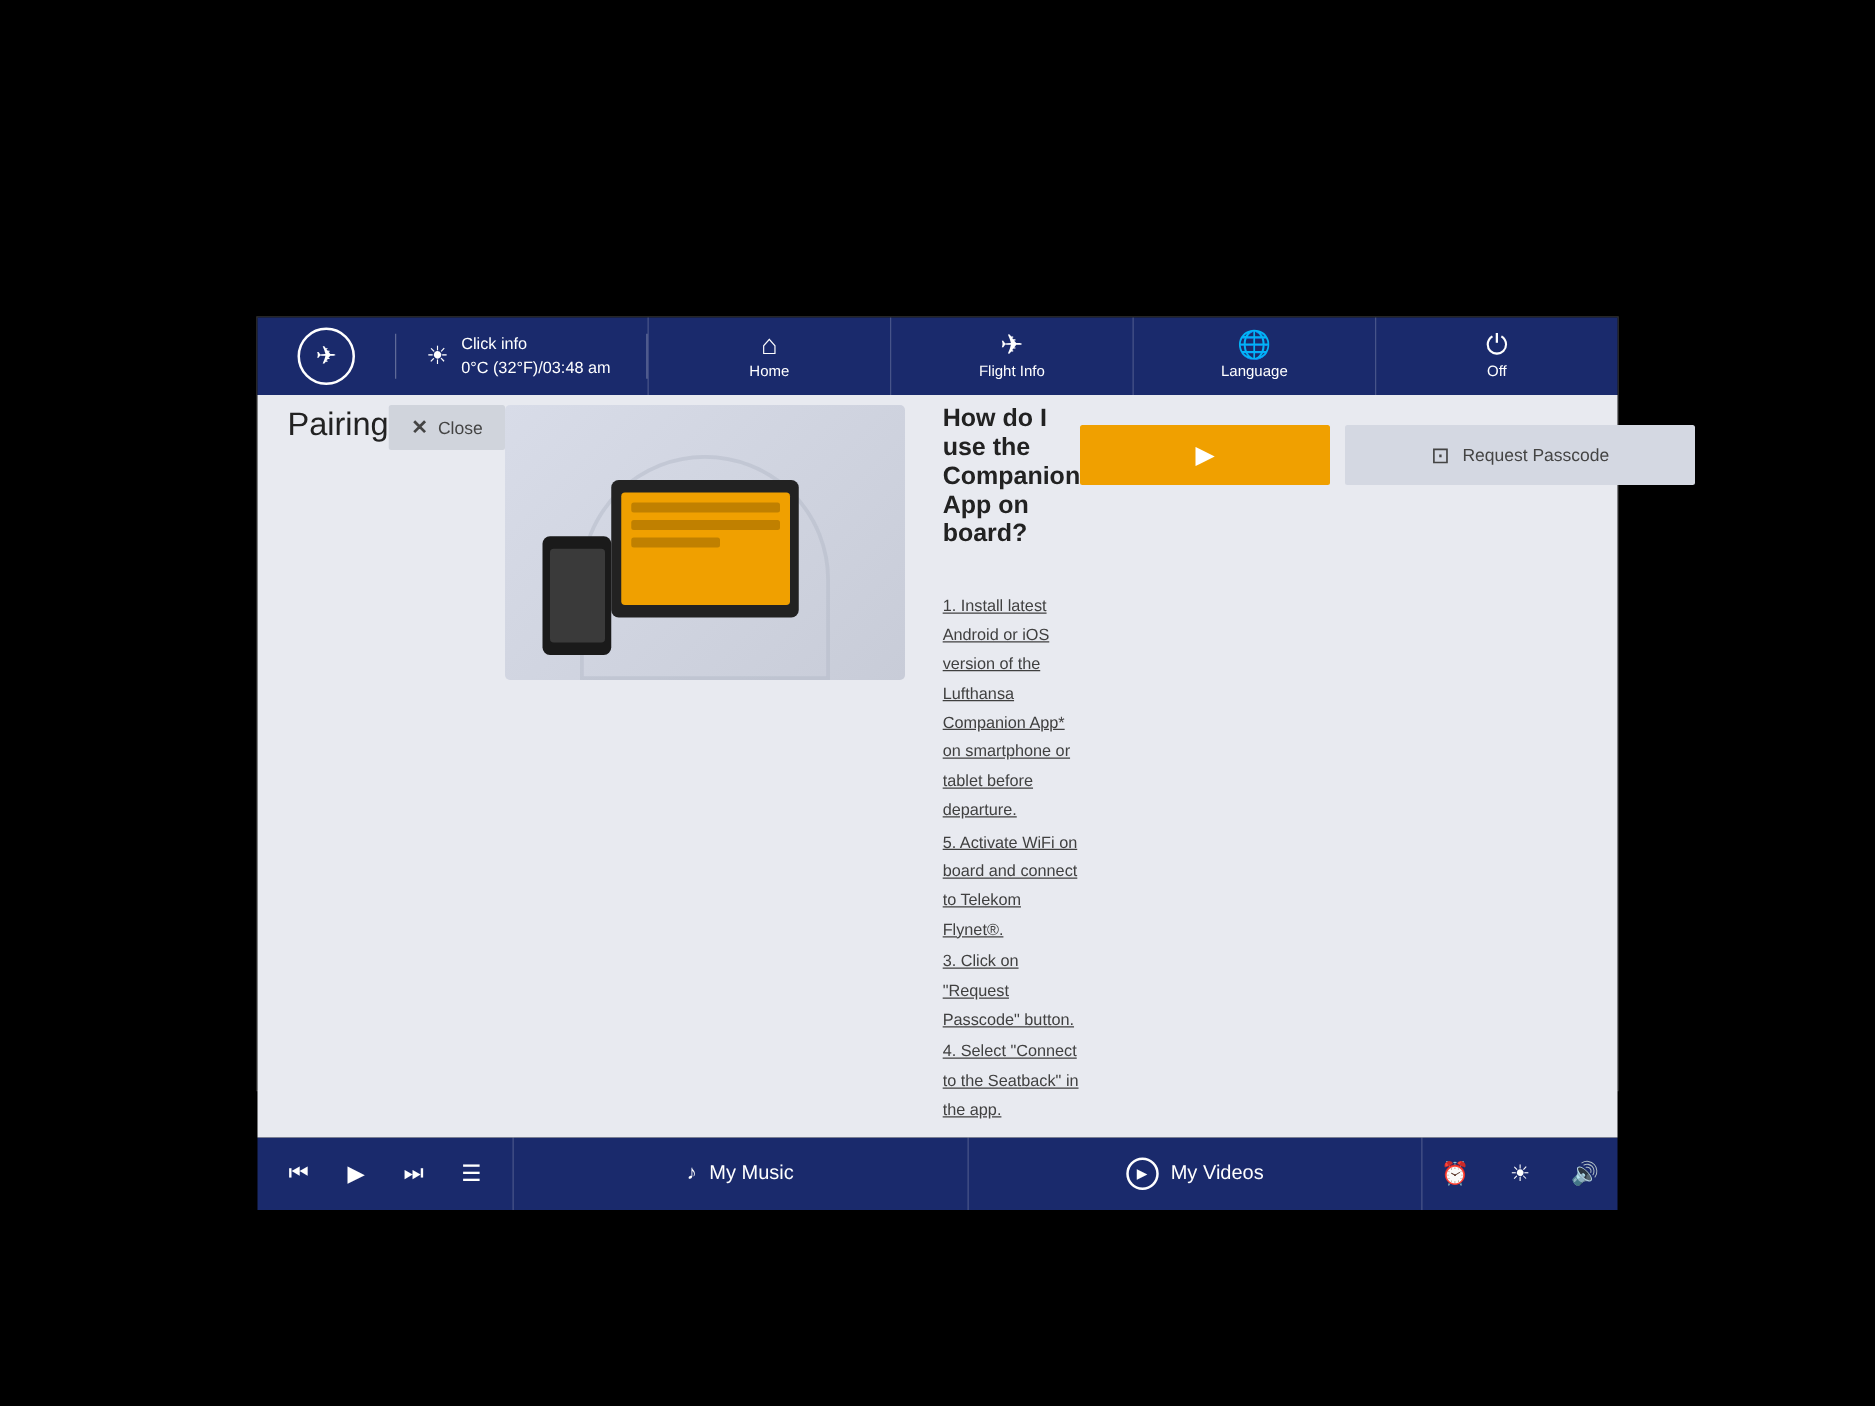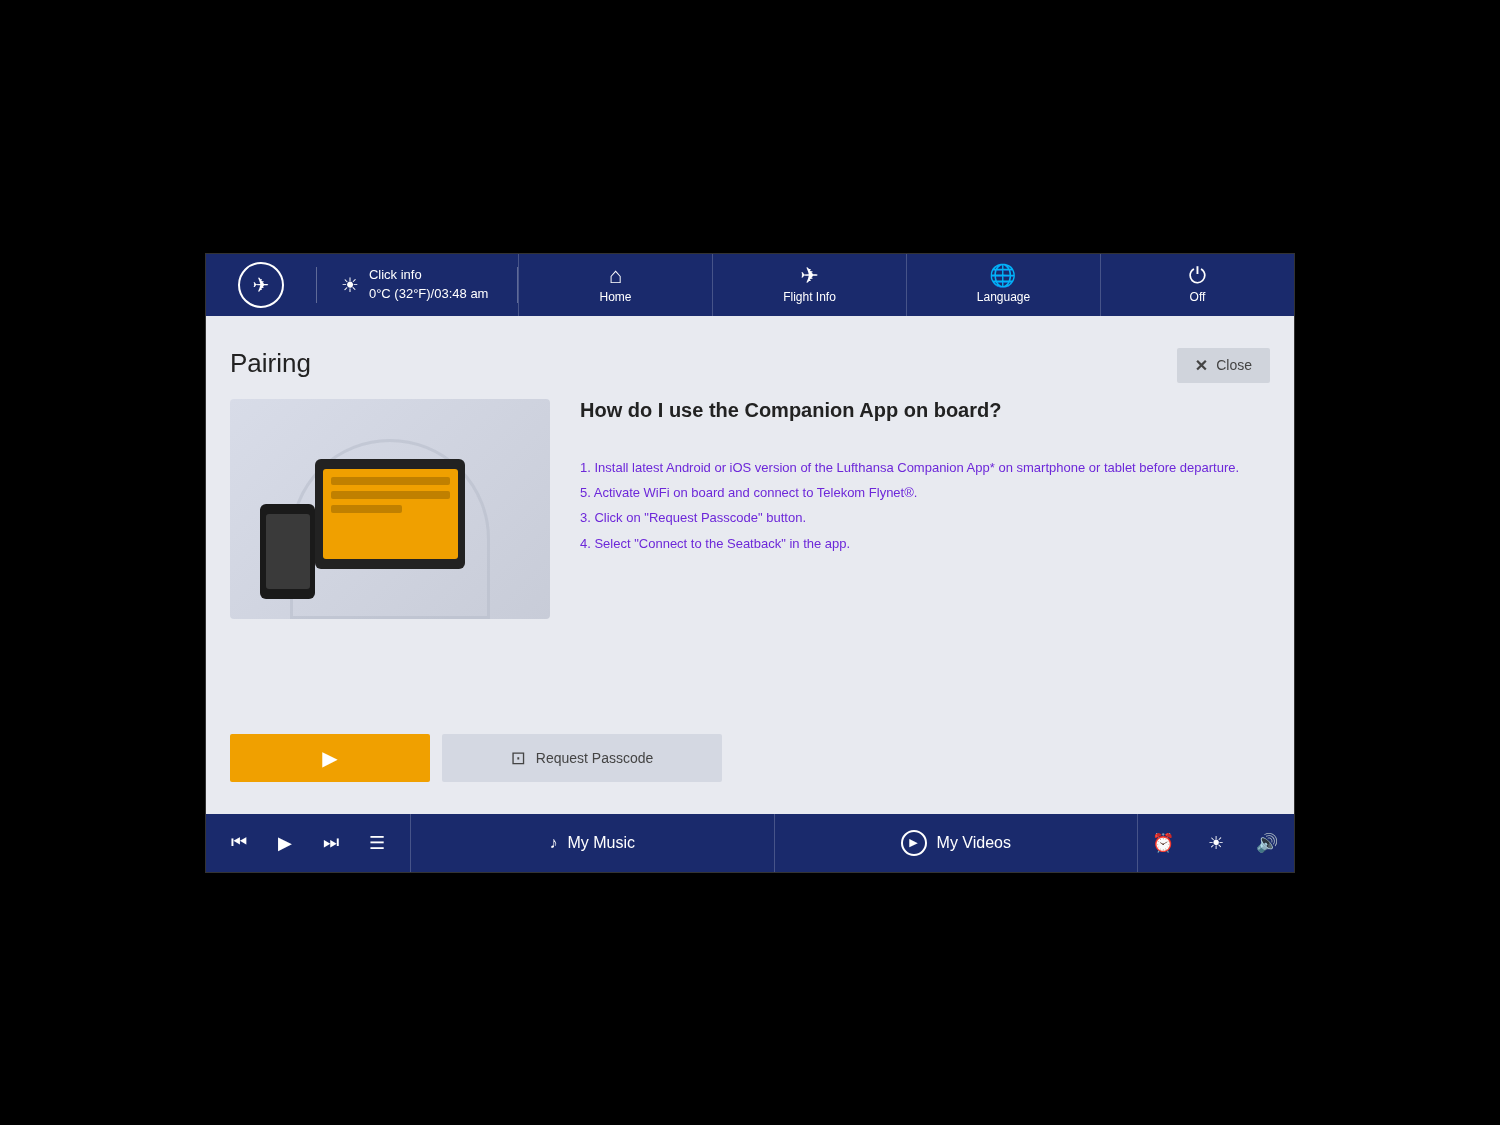--- a/index.html
+++ b/index.html
@@ -102,22 +102,22 @@
     .nav-item .nav-label {
       font-size: 12px;
       font-weight: 500;
     }
 
     
     .main-content {
       background: #e8eaf0;
       flex: 1;
       display: flex;
-      flex-direction: column;
-      padding: 32px 24px;
+      flex-direction: row;
+      padding: 8px 24px;
       position: relative;
       justify-content: space-between;
     }
 
     .pairing-header {
       display: flex;
       justify-content: space-between;
       align-items: flex-start;
       margin-bottom: 16px;
     }
@@ -236,22 +236,23 @@
 
     .instructions-title {
       font-size: 20px;
       color: #222;
       font-weight: 600;
       margin-bottom: 22px;
     }
 
     .instructions-steps {
       font-size: 13px;
-      color: #6d28d9;
+      color: #404040;
       line-height: 1.8;
+      text-decoration: underline;
     }
 
     .instructions-steps p {
       margin-bottom: 2px;
     }
 
     
     .action-buttons {
       display: flex;
       gap: 12px;

